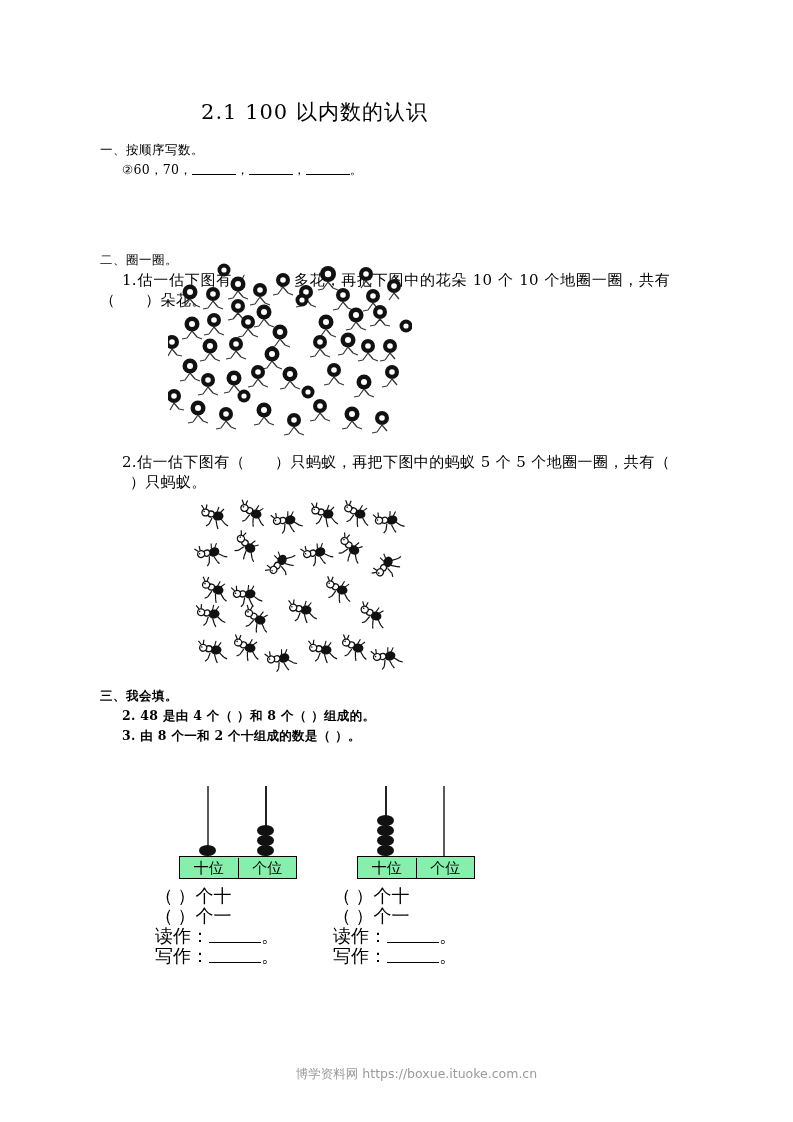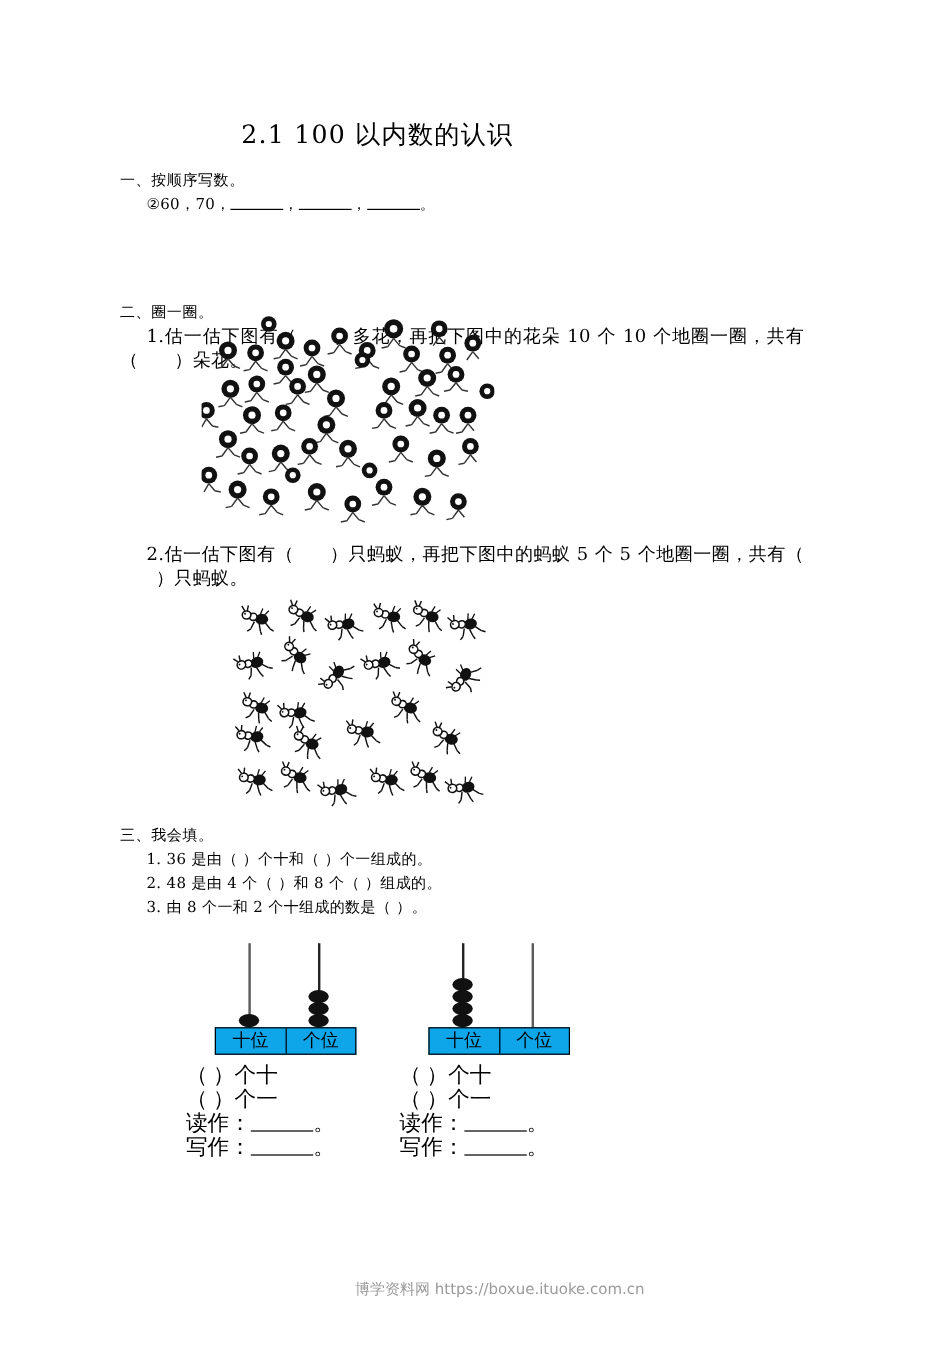--- a/index.html
+++ b/index.html
@@ -136,21 +136,22 @@
 
   .place-box {
     position: absolute;
     top: 70px;
     left: 0;
     width: 118px;
     height: 23px;
     border: 1.6px solid #000;
     box-sizing: border-box;
     display: flex;
-    background: #0ea5e9;
+    background: #86efac;
+    align-items: center;
   }
   .place-cell {
     flex: 1 1 50%;
     font-size: 15px;
     line-height: 20px;
     text-align: center;
     font-family: "DejaVu Sans", "Liberation Sans", sans-serif;
     letter-spacing: 0px;
   }
   .place-cell.divider { border-left: 1.6px solid #000; }
@@ -502,23 +503,22 @@
         <use href="#ant" x="22" y="152" transform="rotate(-6 22 152)"></use>
         <use href="#ant" x="56" y="150" transform="rotate(9 56 150)"></use>
         <use href="#ant" x="90" y="160" transform="rotate(-22 90 160)"></use>
         <use href="#ant" x="132" y="152" transform="rotate(-6 132 152)"></use>
         <use href="#ant" x="164" y="150" transform="rotate(9 164 150)"></use>
         <use href="#ant" x="196" y="158" transform="rotate(-20 196 158)"></use>
       </g>
     </svg>
   </div>
 
-  <div class="content" style="top:686px;">
+  <div class="content" style="top:686px;font-weight:bold;">
     <div class="sec-head">三、我会填。</div>
-    <div class="item">1. 36 是由（    ）个十和（    ）个一组成的。</div>
     <div class="item">2. 48 是由 4 个（    ）和 8 个（    ）组成的。</div>
     <div class="item">3. 由 8 个一和 2 个十组成的数是（    ）。</div>
   </div>
 
 
   <div class="abacus-area">
 
     <div class="abacus first">
       <div class="abacus-frame">
         <div class="rod left-rod"></div>

